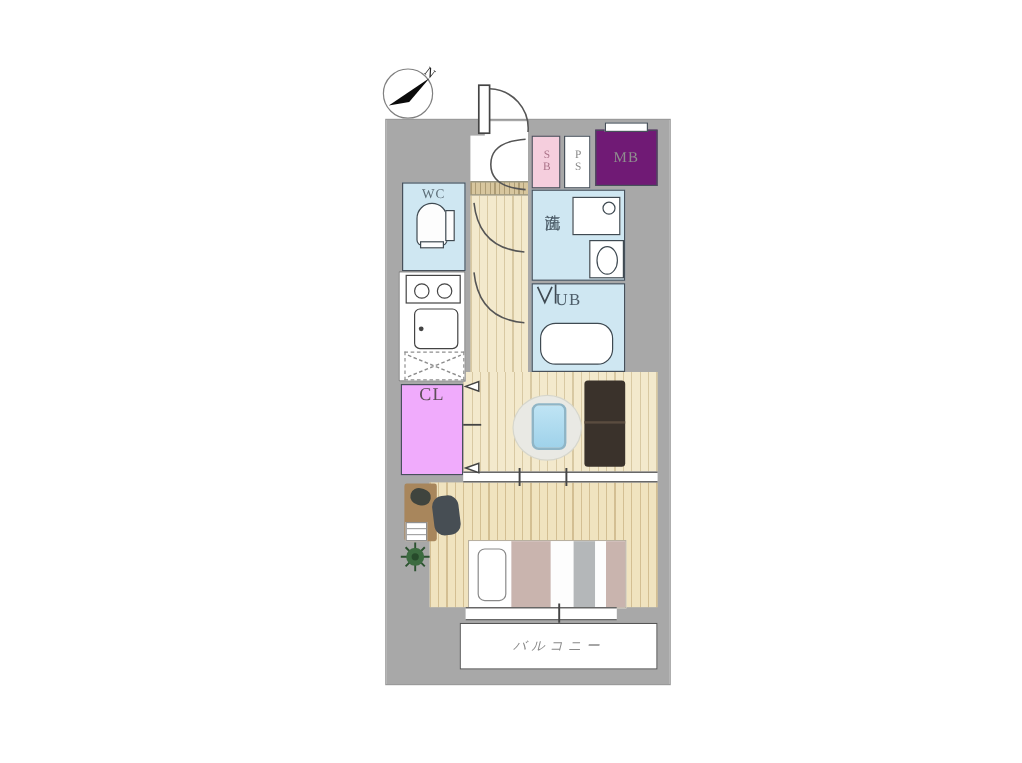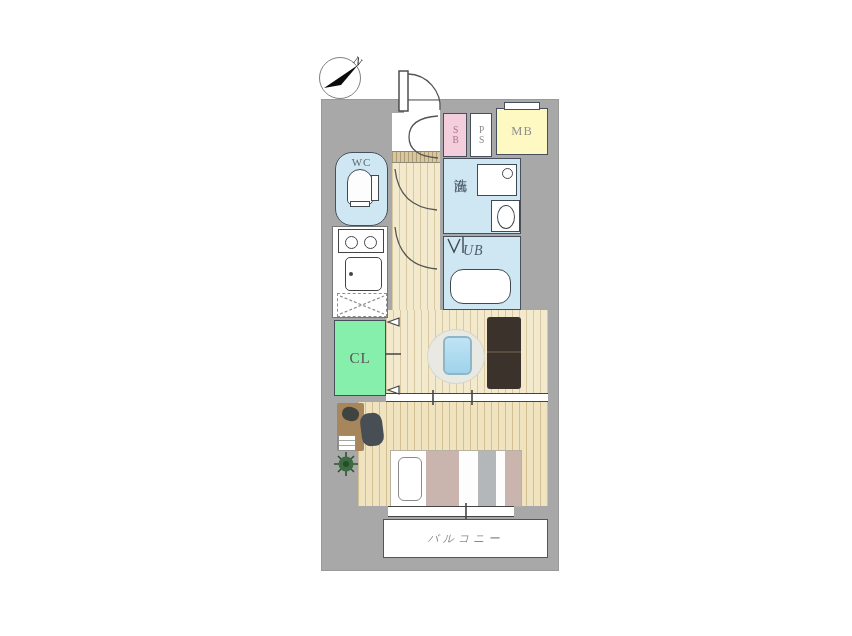--- a/index.html
+++ b/index.html
@@ -18,38 +18,38 @@
   .lower-room{left:358px;top:402px;width:190px;height:104px;}
   .entrance-hall{left:392px;top:113px;width:48px;height:38px;background:#fff;}
   .entry-opening{left:404px;top:101px;width:36px;height:13px;background:#fff;}
   .genkan{left:392px;top:151px;width:48px;height:12px;background:#d7c69e;
           background-image:repeating-linear-gradient(90deg,rgba(110,92,52,.40) 0 1px,transparent 1px 4px);
           border-top:1px solid #8a8a7a;border-bottom:1px solid #8a8a7a;}
 
   
   .room{border:1.5px solid #47505a;}
   .wet{background:#cfe7f2;}
-  .wc{left:335px;top:152px;width:53px;height:74px;text-align:center;border-radius:17px;}
+  .wc{left:335px;top:152px;width:53px;height:74px;text-align:center;}
   .laundry{left:443px;top:158px;width:78px;height:76px;}
   .ub{left:443px;top:236px;width:78px;height:74px;}
   .sb{left:443px;top:113px;width:24px;height:44px;background:#f5cedd;display:flex;align-items:center;justify-content:center;}
   .ps{left:470px;top:113px;width:22px;height:44px;background:#ffffff;display:flex;align-items:center;justify-content:center;}
-  .mb{left:496px;top:108px;width:52px;height:47px;background:#fef9c3;display:flex;align-items:center;justify-content:center;}
+  .mb{left:496px;top:108px;width:52px;height:47px;background:#701a75;display:flex;align-items:center;justify-content:center;}
   .mb-marker{left:504px;top:102px;width:36px;height:8px;background:#fff;border:1.5px solid #47505a;}
   .kitchen{left:332px;top:226px;width:56px;height:92px;background:#fff;border:1px solid #777;}
-  .cl{left:334px;top:320px;width:52px;height:76px;background:#86efac;border:1.5px solid #47505a;
-      display:flex;align-items:center;justify-content:center;}
+  .cl{left:334px;top:320px;width:52px;height:76px;background:#f0abfc;border:1.5px solid #47505a;
+      display:flex;justify-content:center;}
   .partition{left:386px;top:393px;width:162px;height:9px;background:#fff;border-top:1.6px solid #444;border-bottom:1.6px solid #444;}
   .window-band{left:388px;top:506px;width:126px;height:11px;background:#fff;border-top:1.6px solid #444;border-bottom:1.6px solid #444;}
   .balcony{left:383px;top:519px;width:165px;height:39px;background:#fff;border:1.6px solid #555;
            display:flex;align-items:center;justify-content:center;}
   .wc-lbl{font-size:11px;letter-spacing:1px;margin-top:3px;color:#5b6b75;}
   .vtext{writing-mode:vertical-rl;text-orientation:upright;}
   .senmen-lbl{left:451px;top:168px;font-size:13px;color:#4e5e6a;letter-spacing:2px;}
-  .ub-lbl{left:463px;top:243px;font-size:14px;color:#4e5e6a;letter-spacing:1px;font-style:italic;}
+  .ub-lbl{left:463px;top:243px;font-size:14px;color:#4e5e6a;letter-spacing:1px;}
   .sb-lbl{font-size:9.5px;color:#aa7288;line-height:1;}
   .ps-lbl{font-size:9.5px;color:#8a8a8a;line-height:1;}
   .mb-lbl{font-size:12.5px;color:#8f8f8f;letter-spacing:1px;}
   .cl-lbl{font-size:15px;color:#5d4e59;letter-spacing:1px;}
   .balcony-lbl{font-size:11px;color:#8a8a8a;letter-spacing:4px;font-style:italic;}
   .n-lbl{left:354px;top:55px;font-size:11px;color:#222;transform:rotate(38deg);}
 
   
   .compass{left:319px;top:57px;width:42px;height:42px;border:1.5px solid #808080;border-radius:50%;background:#fff;}
 

